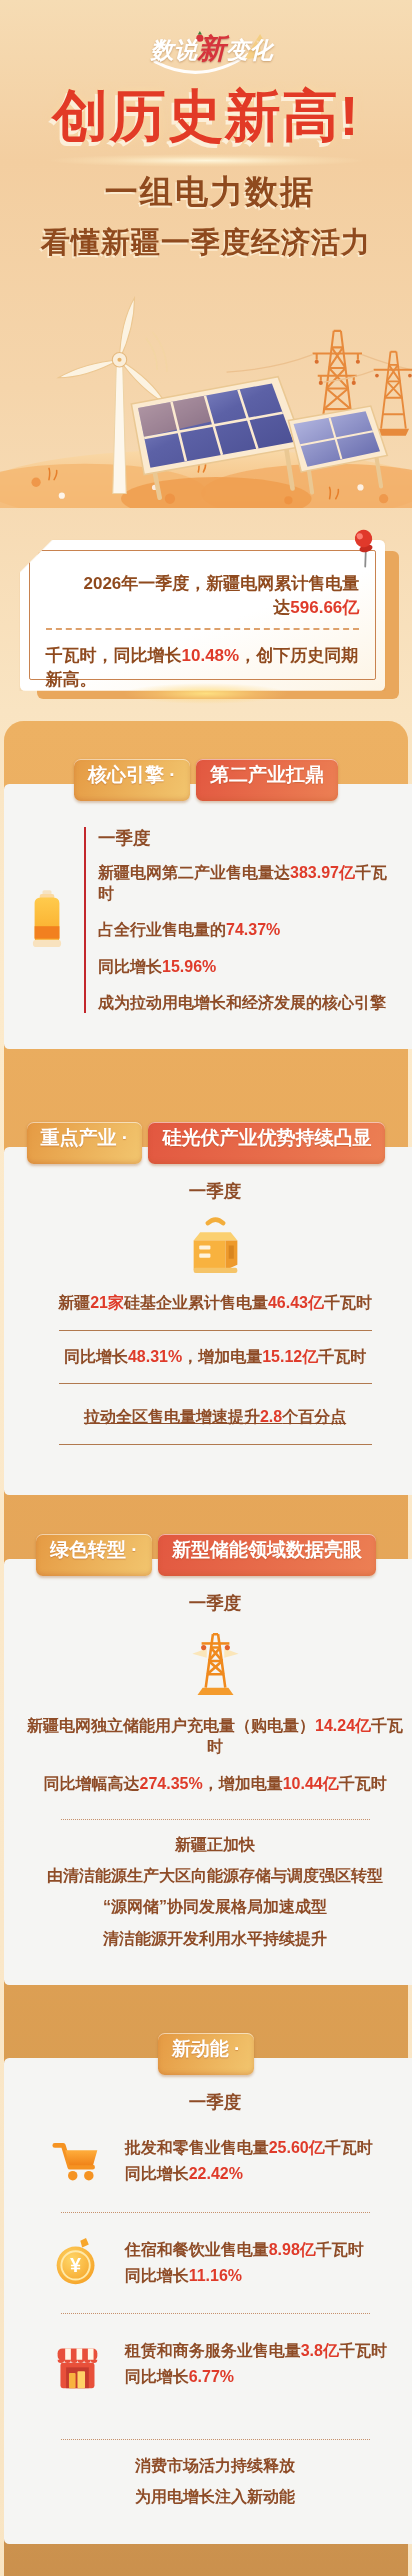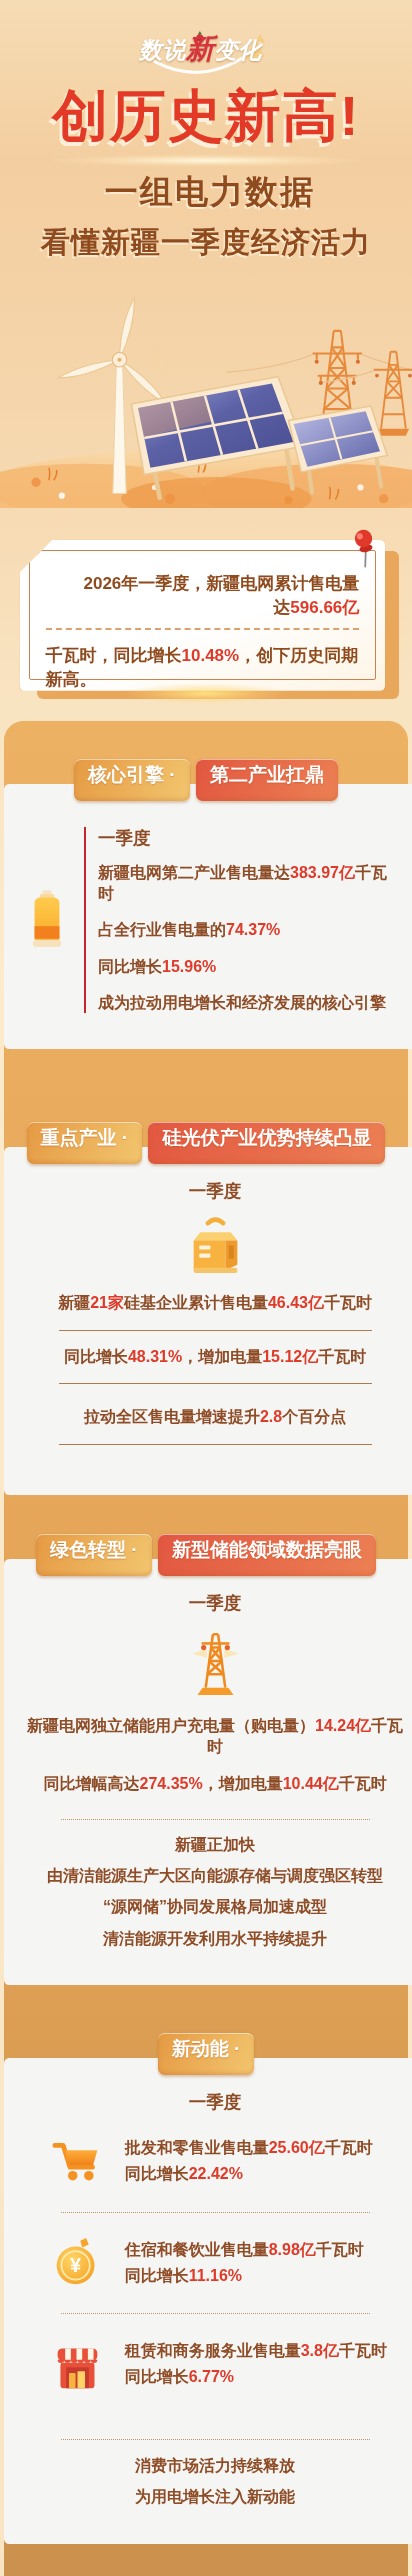--- a/index.html
+++ b/index.html
@@ -1,20 +1,20 @@
 <!DOCTYPE html>
 <html style="font-size:8.2px"><head>
 <meta charset="utf-8">
 <style>
   html,body{margin:0;padding:0;}
   body{font-family:"Liberation Sans","DejaVu Sans",sans-serif;}
   .page{position:relative;width:412px;height:3228px;overflow:hidden;
     background:linear-gradient(180deg,#F6DCB4 0%,#F3CEA0 5%,#F5D5AB 12%,#F9E4C2 22%,#FCEACB 30%,#FAE7C8 60%,#F8E4C2 85%,#F3DCBB 100%);}
   
-  .logo{position:relative;width:134px;margin:30px auto 0;text-align:left;height:49px;}
+  .logo{position:relative;width:134px;margin:30px auto 0;text-align:right;height:49px;}
   .logo-text{position:relative;z-index:2;font-weight:bold;font-style:italic;font-size:23px;color:#FFFFFF;
     text-shadow:0 1px 2.1px rgba(150,90,30,.45),0 0 1px rgba(255,255,255,.6);letter-spacing:0.5px;white-space:nowrap;}
   .logo-text .mid{color:#D6333C;font-size:28px;text-shadow:0 1px 1.5px rgba(120,30,20,.4);}
   .logo-svg{position:absolute;left:0;top:0;width:134px;height:49px;z-index:1;}
   
   .title1{text-align:center;font-size:56px;font-weight:bold;color:#E23A26;letter-spacing:1.5px;
     text-shadow:-2.6px 3.6px 0 rgba(252,240,220,.95),0 0 9.3px rgba(255,220,160,.6);}
   .title-glow{width:319px;height:13.4px;margin:-1px auto 0;
     background:radial-gradient(closest-side,rgba(255,248,222,.95),rgba(255,240,200,.35) 60%,transparent);}
   .title2{margin-top:3.1px;text-align:center;font-size:33px;font-weight:bold;color:#8F4A1E;letter-spacing:2.1px;
@@ -246,21 +246,21 @@
         <polygon points="80,50 103,50 103,98 80,108" fill="#EE9A2C"></polygon>
         <rect x="28" y="60" width="22" height="8" rx="2" fill="#FFF3DC"></rect>
         <rect x="28" y="76" width="22" height="8" rx="2" fill="#FFF3DC"></rect>
         <rect x="86" y="60" width="10" height="26" fill="#D9851F"></rect>
         <rect x="17" y="104" width="86" height="10" rx="4" fill="#F5C468"></rect>
       </svg>
       <p class="line" style="margin-top:15.5px;"><span>新疆</span><span class="hl">21家</span><span>硅基企业累计售电量</span><span class="hl">46.43亿</span><span>千瓦时</span></p>
       <div class="div-solid"></div>
       <p class="line"><span>同比增长</span><span class="hl">48.31%</span><span>，增加电量</span><span class="hl">15.12亿</span><span>千瓦时</span></p>
       <div class="div-solid"></div>
-      <p class="line" style="margin-top:23px;"><span>拉动全区售电量增速提升</span><span class="hl">2.8</span><span>个百分点</span></p>
+      <p class="line" style="margin-top:23px;text-decoration:underline;"><span>拉动全区售电量增速提升</span><span class="hl">2.8</span><span>个百分点</span></p>
       <div class="div-solid"></div>
     </div>
 
     <div class="badge-row" style="margin-top:39px;">
       <div class="badge gold">绿色转型 ·</div>
       <div class="badge red">新型储能领域数据亮眼</div>
     </div>
     <div class="card c-card">
       <div class="period">一季度</div>
       <svg class="sec-icon" width="67" height="72" viewBox="0 0 130 140">

